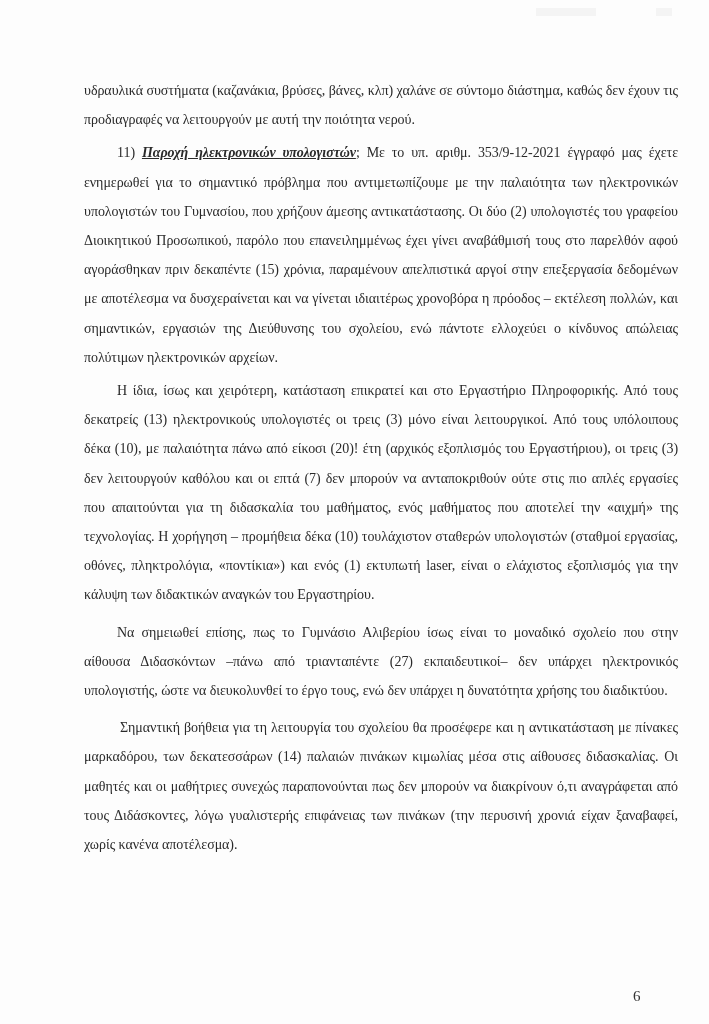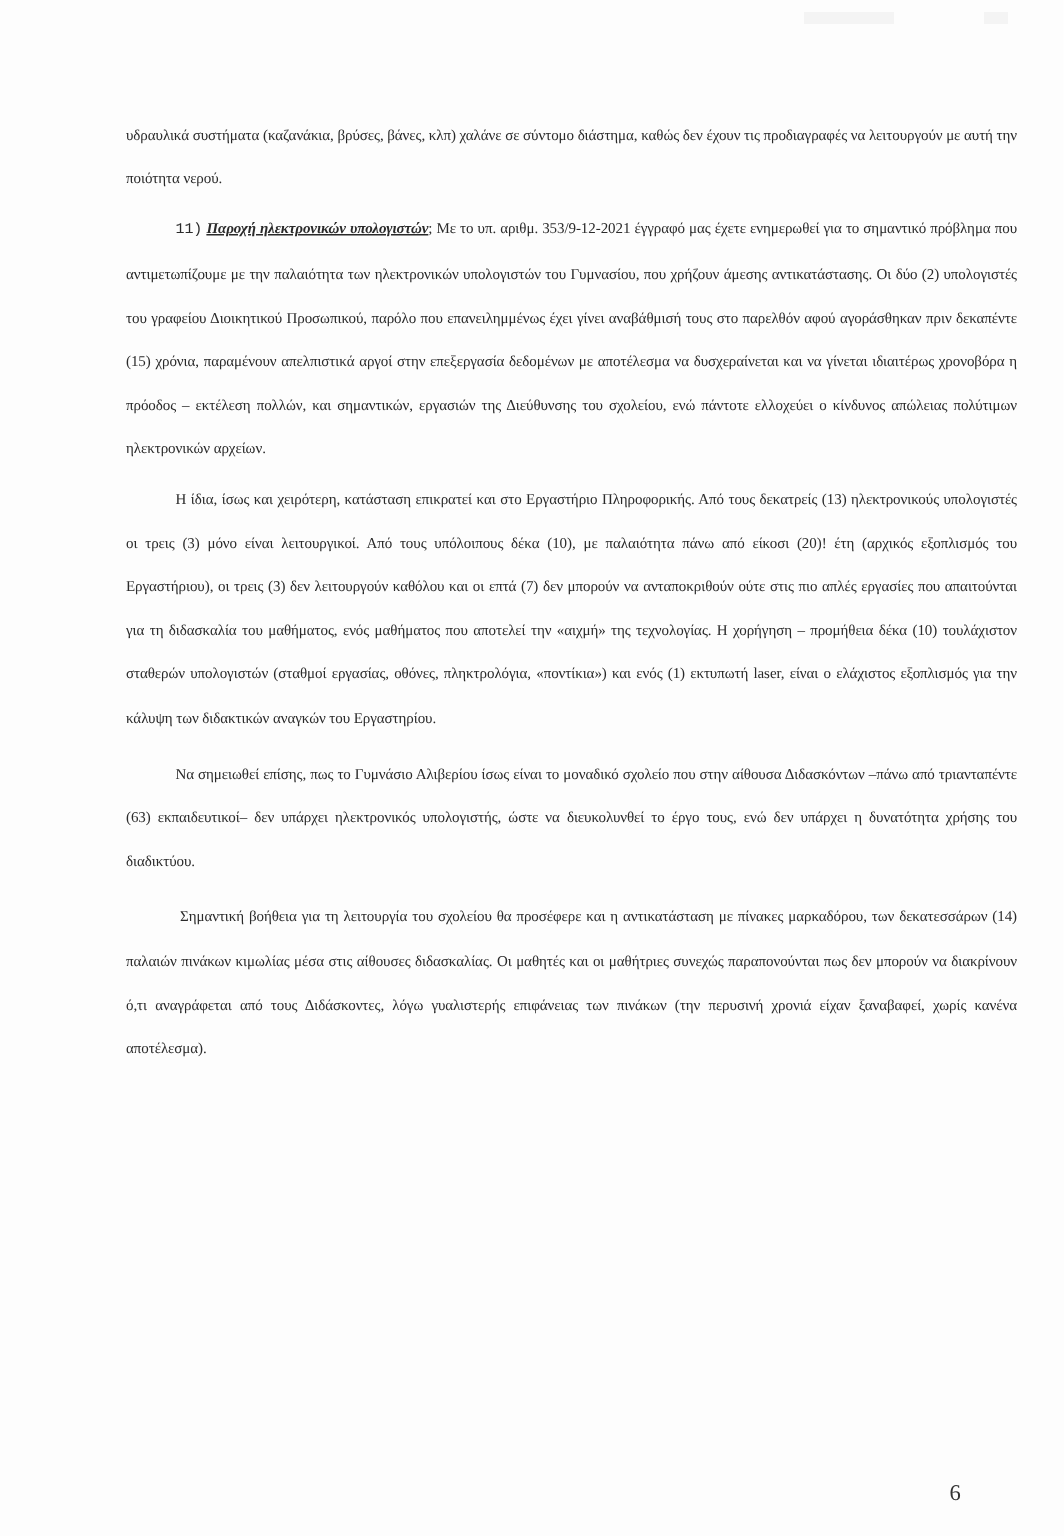--- a/index.html
+++ b/index.html
@@ -20,40 +20,39 @@
       left: 0; top: 0;
       width: 709px;
       height: 1024px;
       background: #fdfdfd;
     }
     .text-block {
       position: absolute;
       left: 84px;
       top: 76px;
       width: 594px;
-      font-size: 10px;
+      font-size: 14px;
       line-height: 29.2px;
       text-align: justify;
       letter-spacing: -0.05px;
     }
     .para {
       margin: 0;
       text-indent: 0;
     }
     .para.indent {
       text-indent: 33px;
     }
     .para.indent-wide {
       text-indent: 36px;
     }
     .para + .para { margin-top: 4px; }
     .para.gap { margin-top: 8px; }
     .heading-num {
       font-weight: normal;
-      font-family: Liberation Mono, monospace;
     }
     .heading-title {
       font-weight: bold;
       text-decoration: underline;
       font-style: italic;
     }
     .page-number {
       position: absolute;
       left: 633px;
       top: 988px;
@@ -74,19 +73,19 @@
   <div class="scan-mark" style="left:536px;width:60px;"></div>
   <div class="scan-mark" style="left:656px;width:16px;"></div>
 
   <div class="text-block">
     <p class="para">υδραυλικά συστήματα (καζανάκια, βρύσες, βάνες, κλπ) χαλάνε σε σύντομο διάστημα, καθώς δεν έχουν τις προδιαγραφές να λειτουργούν με αυτή την ποιότητα νερού.</p>
 
     <p class="para indent"><span class="heading-num">11)</span> <span class="heading-title">Παροχή ηλεκτρονικών υπολογιστών</span><span>;</span><span> Με το υπ. αριθμ. 353/9-12-2021 έγγραφό μας έχετε ενημερωθεί για το σημαντικό πρόβλημα που αντιμετωπίζουμε με την παλαιότητα των ηλεκτρονικών υπολογιστών του Γυμνασίου, που χρήζουν άμεσης αντικατάστασης. Οι δύο (2) υπολογιστές του γραφείου Διοικητικού Προσωπικού, παρόλο που επανειλημμένως έχει γίνει αναβάθμισή τους στο παρελθόν αφού αγοράσθηκαν πριν δεκαπέντε (15) χρόνια, παραμένουν απελπιστικά αργοί στην επεξεργασία δεδομένων με αποτέλεσμα να δυσχεραίνεται και να γίνεται ιδιαιτέρως χρονοβόρα η πρόοδος – εκτέλεση πολλών, και σημαντικών, εργασιών της Διεύθυνσης του σχολείου, ενώ πάντοτε ελλοχεύει ο κίνδυνος απώλειας πολύτιμων ηλεκτρονικών αρχείων.</span></p>
 
     <p class="para indent">Η ίδια, ίσως και χειρότερη, κατάσταση επικρατεί και στο Εργαστήριο Πληροφορικής. Από τους δεκατρείς (13) ηλεκτρονικούς υπολογιστές οι τρεις (3) μόνο είναι λειτουργικοί. Από τους υπόλοιπους δέκα (10), με παλαιότητα πάνω από είκοσι (20)! έτη (αρχικός εξοπλισμός του Εργαστήριου), οι τρεις (3) δεν λειτουργούν καθόλου και οι επτά (7) δεν μπορούν να ανταποκριθούν ούτε στις πιο απλές εργασίες που απαιτούνται για τη διδασκαλία του μαθήματος, ενός μαθήματος που αποτελεί την «αιχμή» της τεχνολογίας. Η χορήγηση – προμήθεια δέκα (10) τουλάχιστον σταθερών υπολογιστών (σταθμοί εργασίας, οθόνες, πληκτρολόγια, «ποντίκια») και ενός (1) εκτυπωτή laser, είναι ο ελάχιστος εξοπλισμός για την κάλυψη των διδακτικών αναγκών του Εργαστηρίου.</p>
 
-    <p class="para indent gap">Να σημειωθεί επίσης, πως το Γυμνάσιο Αλιβερίου ίσως είναι το μοναδικό σχολείο που στην αίθουσα Διδασκόντων –πάνω από τριανταπέντε (63) εκπαιδευτικοί– δεν υπάρχει ηλεκτρονικός υπολογιστής, ώστε να διευκολυνθεί το έργο τους, ενώ δεν υπάρχει η δυνατότητα χρήσης του διαδικτύου.</p>
+    <p class="para indent gap">Να σημειωθεί επίσης, πως το Γυμνάσιο Αλιβερίου ίσως είναι το μοναδικό σχολείο που στην αίθουσα Διδασκόντων –πάνω από τριανταπέντε (27) εκπαιδευτικοί– δεν υπάρχει ηλεκτρονικός υπολογιστής, ώστε να διευκολυνθεί το έργο τους, ενώ δεν υπάρχει η δυνατότητα χρήσης του διαδικτύου.</p>
 
     <p class="para indent-wide gap">Σημαντική βοήθεια για τη λειτουργία του σχολείου θα προσέφερε και η αντικατάσταση με πίνακες μαρκαδόρου, των δεκατεσσάρων (14) παλαιών πινάκων κιμωλίας μέσα στις αίθουσες διδασκαλίας. Οι μαθητές και οι μαθήτριες συνεχώς παραπονούνται πως δεν μπορούν να διακρίνουν ό,τι αναγράφεται από τους Διδάσκοντες, λόγω γυαλιστερής επιφάνειας των πινάκων (την περυσινή χρονιά είχαν ξαναβαφεί, χωρίς κανένα αποτέλεσμα).</p>
   </div>
 
   <div class="page-number">6</div>
 </div>
 
 </body></html>

